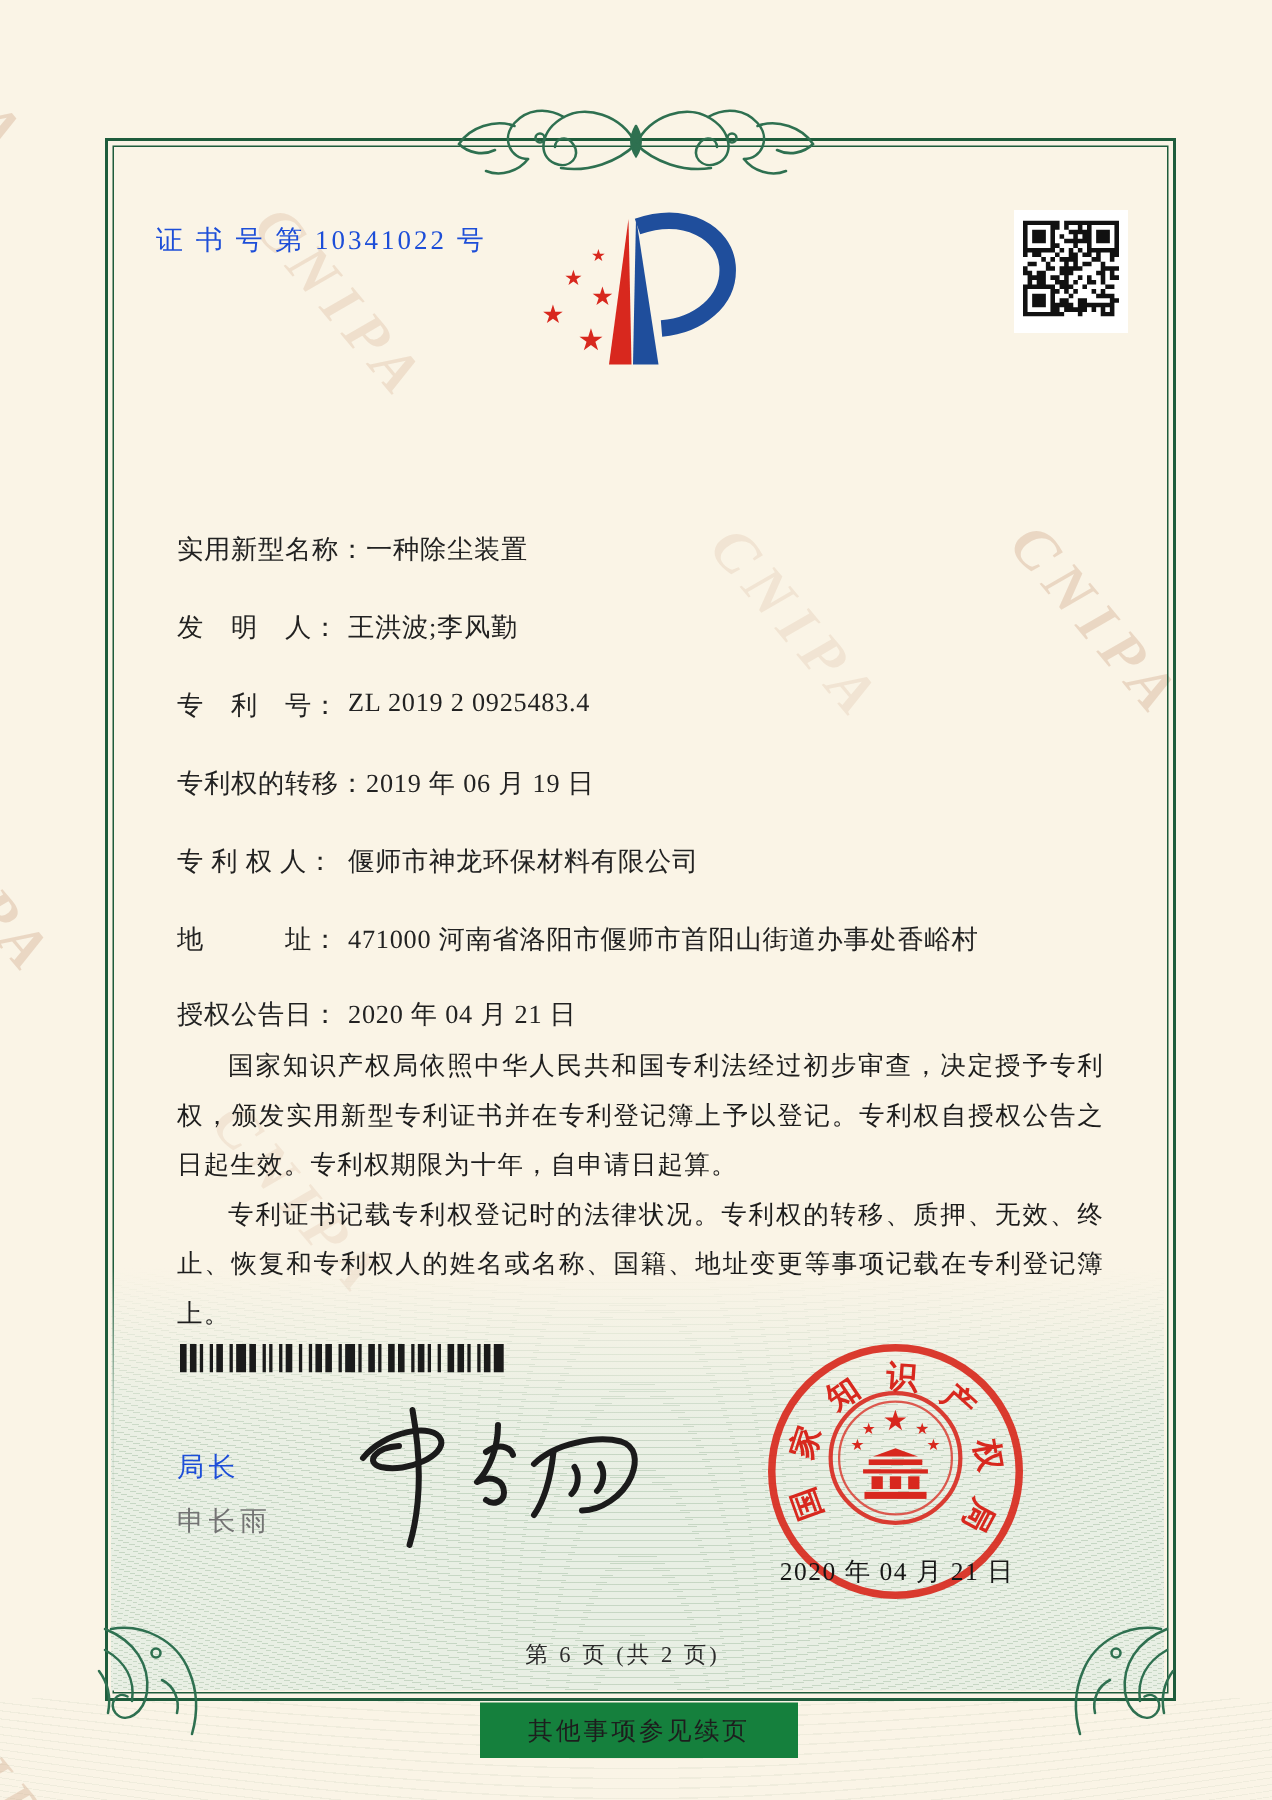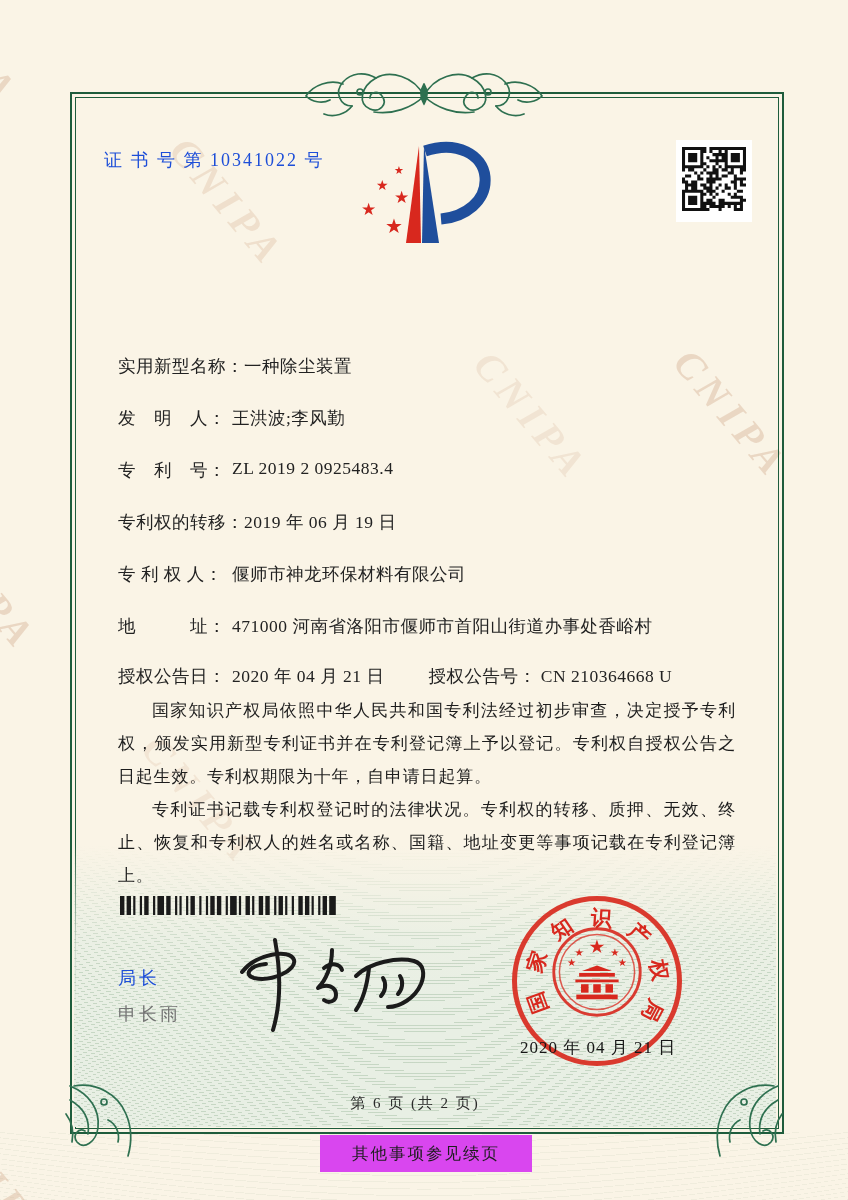--- a/index.html
+++ b/index.html
@@ -73,21 +73,21 @@
   .seal-char{position:absolute;left:50%;top:50%;font-weight:700;font-size:21px;color:#d8281e;
         transform:translate(-50%,-50%) rotate(var(--a)) translateY(-63px);}
   .emblem{position:absolute;left:33px;top:24px;}
   .seal-date{position:absolute;left:505px;top:1036px;width:186px;z-index:6;text-align:center;
         font-size:17px;color:#161616;letter-spacing:1px;}
 
   
   .page-info{position:absolute;left:70px;top:1094px;width:690px;z-index:4;text-align:center;
         font-size:15px;color:#2a2a2a;letter-spacing:2px;}
   .note-box{position:absolute;left:320px;top:1135px;width:212px;height:37px;z-index:6;
-        background:#d946ef;text-align:center;line-height:37px;font-size:16.5px;
+        background:#15803d;text-align:center;line-height:37px;font-size:16.5px;
         color:#1d1d1d;letter-spacing:2px;}
 </style>
 </head>
 <body>
 
 <div class="page">
 
   <span class="wm w1">CNIPA</span>
   <span class="wm w2">CNIPA</span>
   <span class="wm w3">CNIPA</span>
@@ -183,24 +183,20 @@
       <span class="flabel">专 利 权 人：</span>
       <span class="fvalue">偃师市神龙环保材料有限公司</span>
     </div>
     <div class="frow">
       <span class="flabel">地　　　址：</span>
       <span class="fvalue">471000 河南省洛阳市偃师市首阳山街道办事处香峪村</span>
     </div>
     <div class="frow">
       <span class="flabel">授权公告日：</span>
       <span class="fvalue">2020 年 04 月 21 日</span>
-      <span class="pair2">
-        <span class="flabel" style="min-width:0">授权公告号：</span>
-        <span class="fvalue">CN 210364668 U</span>
-      </span>
     </div>
   </div>
 
   <div class="body-text">
     <p>国家知识产权局依照中华人民共和国专利法经过初步审查，决定授予专利权，颁发实用新型专利证书并在专利登记簿上予以登记。专利权自授权公告之日起生效。专利权期限为十年，自申请日起算。</p>
     <p>专利证书记载专利权登记时的法律状况。专利权的转移、质押、无效、终止、恢复和专利权人的姓名或名称、国籍、地址变更等事项记载在专利登记簿上。</p>
   </div>
 
   <svg class="barcode" id="barcode" width="218" height="19" viewBox="0 0 218 19">
       <path d="M0.00,0h4.40v19h-4.40zM6.61,0h4.40v19h-4.40zM13.21,0h2.20v19h-2.20zM19.82,0h2.20v19h-2.20zM24.22,0h4.40v19h-4.40zM33.03,0h2.20v19h-2.20zM37.43,0h6.61v19h-6.61zM46.24,0h4.40v19h-4.40zM55.05,0h2.20v19h-2.20zM59.45,0h2.20v19h-2.20zM66.06,0h2.20v19h-2.20zM70.46,0h4.40v19h-4.40zM79.27,0h2.20v19h-2.20zM85.88,0h2.20v19h-2.20zM90.28,0h4.40v19h-4.40zM96.89,0h4.40v19h-4.40zM105.70,0h2.20v19h-2.20zM110.10,0h6.61v19h-6.61zM118.91,0h2.20v19h-2.20zM125.52,0h4.40v19h-4.40zM132.12,0h2.20v19h-2.20zM138.73,0h4.40v19h-4.40zM145.33,0h4.40v19h-4.40zM154.14,0h2.20v19h-2.20zM158.55,0h4.40v19h-4.40zM165.15,0h2.20v19h-2.20zM171.76,0h2.20v19h-2.20zM178.36,0h4.40v19h-4.40zM184.97,0h4.40v19h-4.40zM191.58,0h2.20v19h-2.20zM198.18,0h2.20v19h-2.20zM202.59,0h4.40v19h-4.40zM209.19,0h6.61v19h-6.61z" fill="#1a1a1a"></path>

